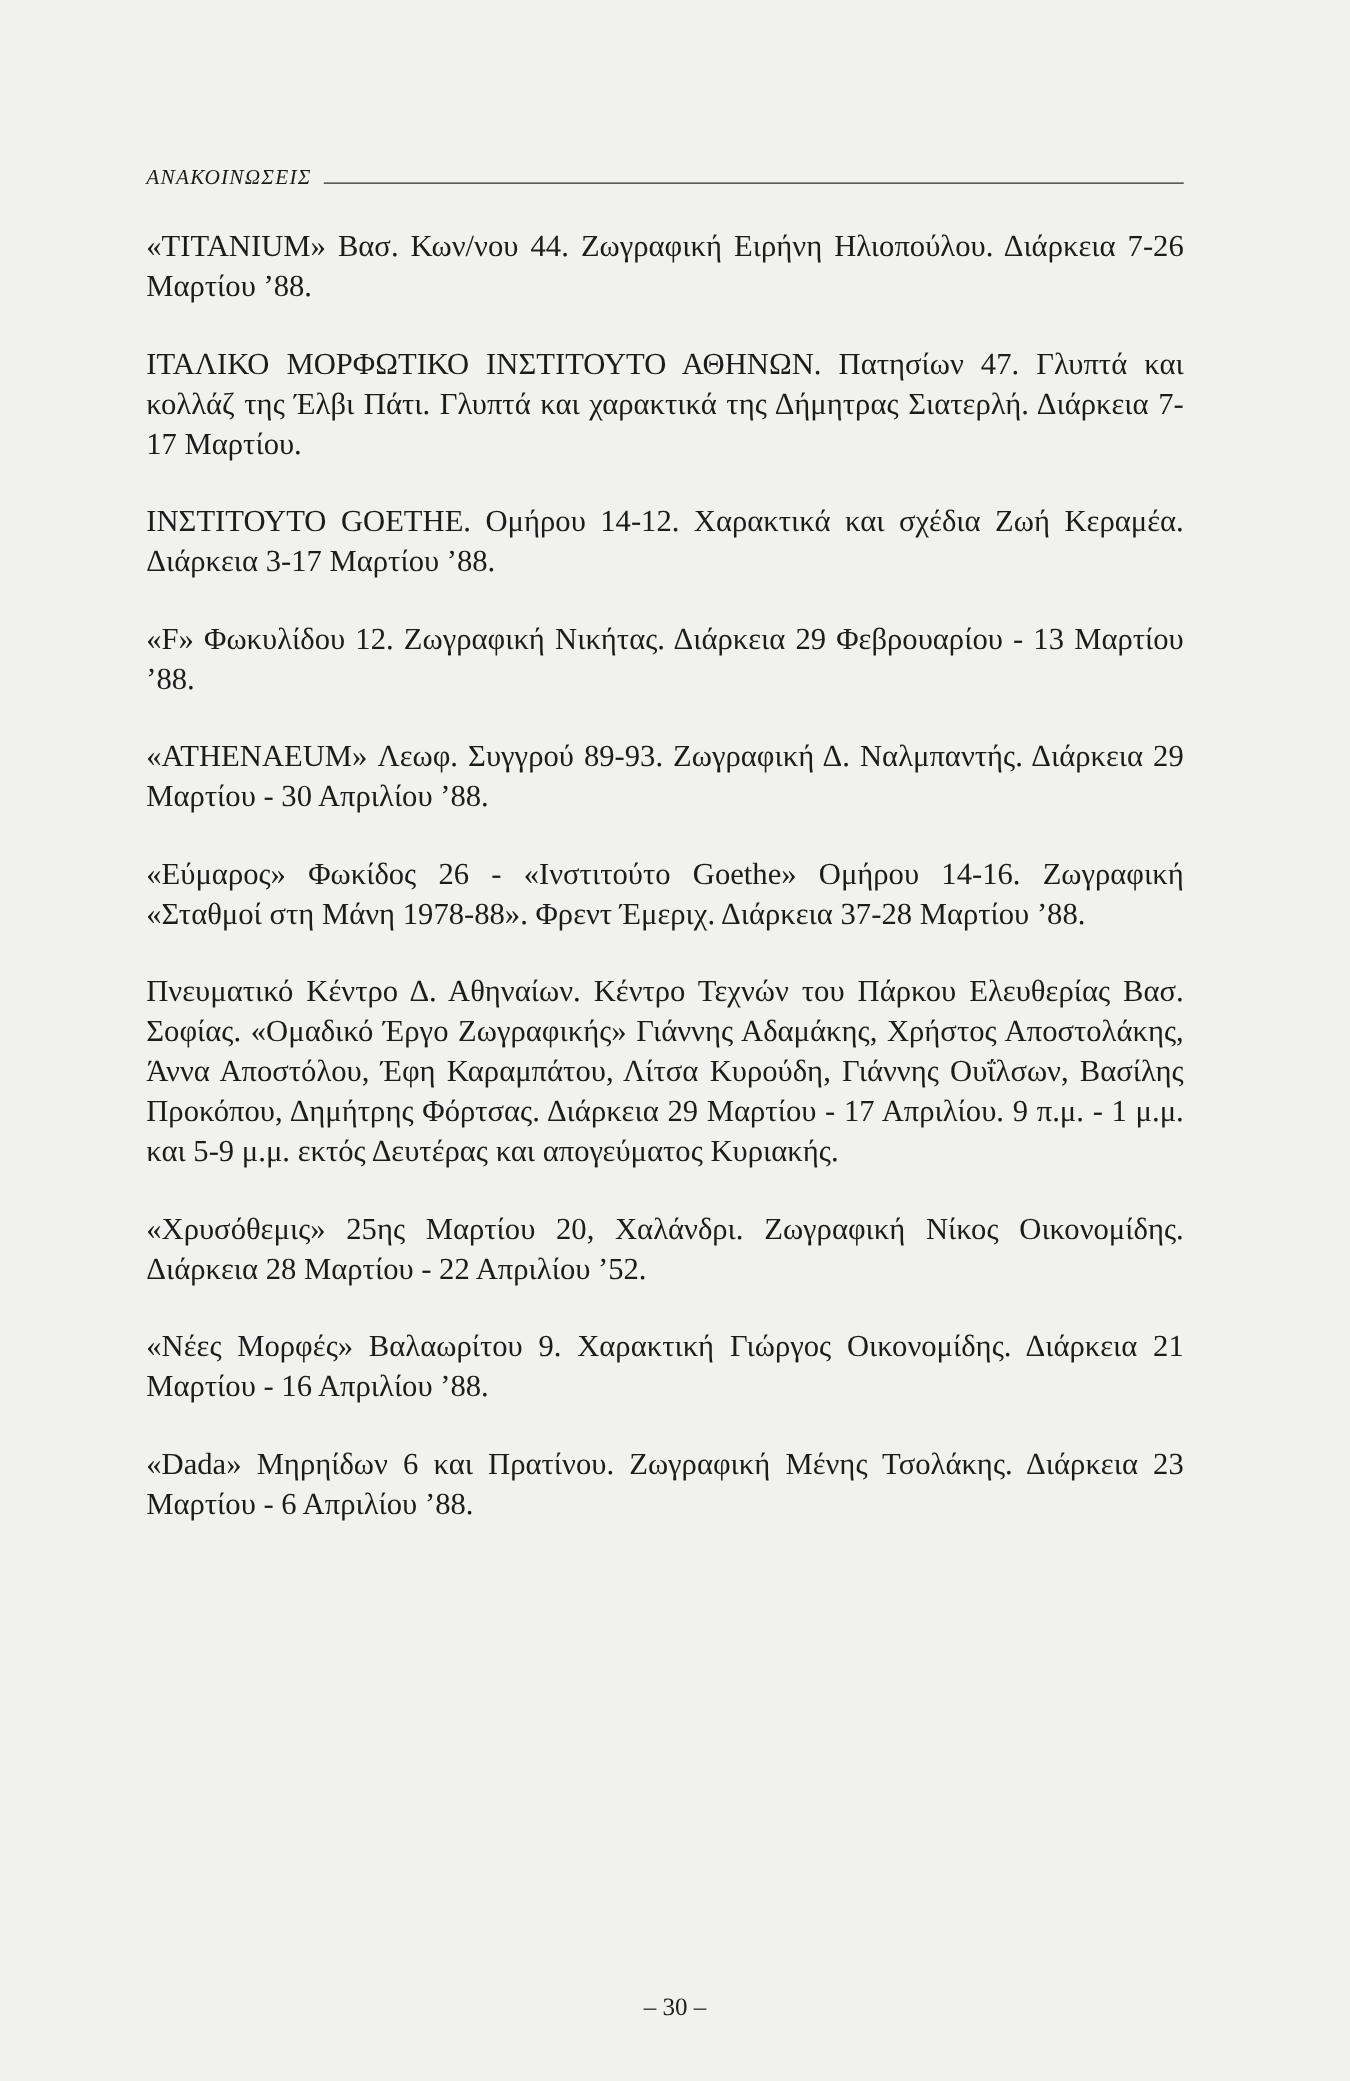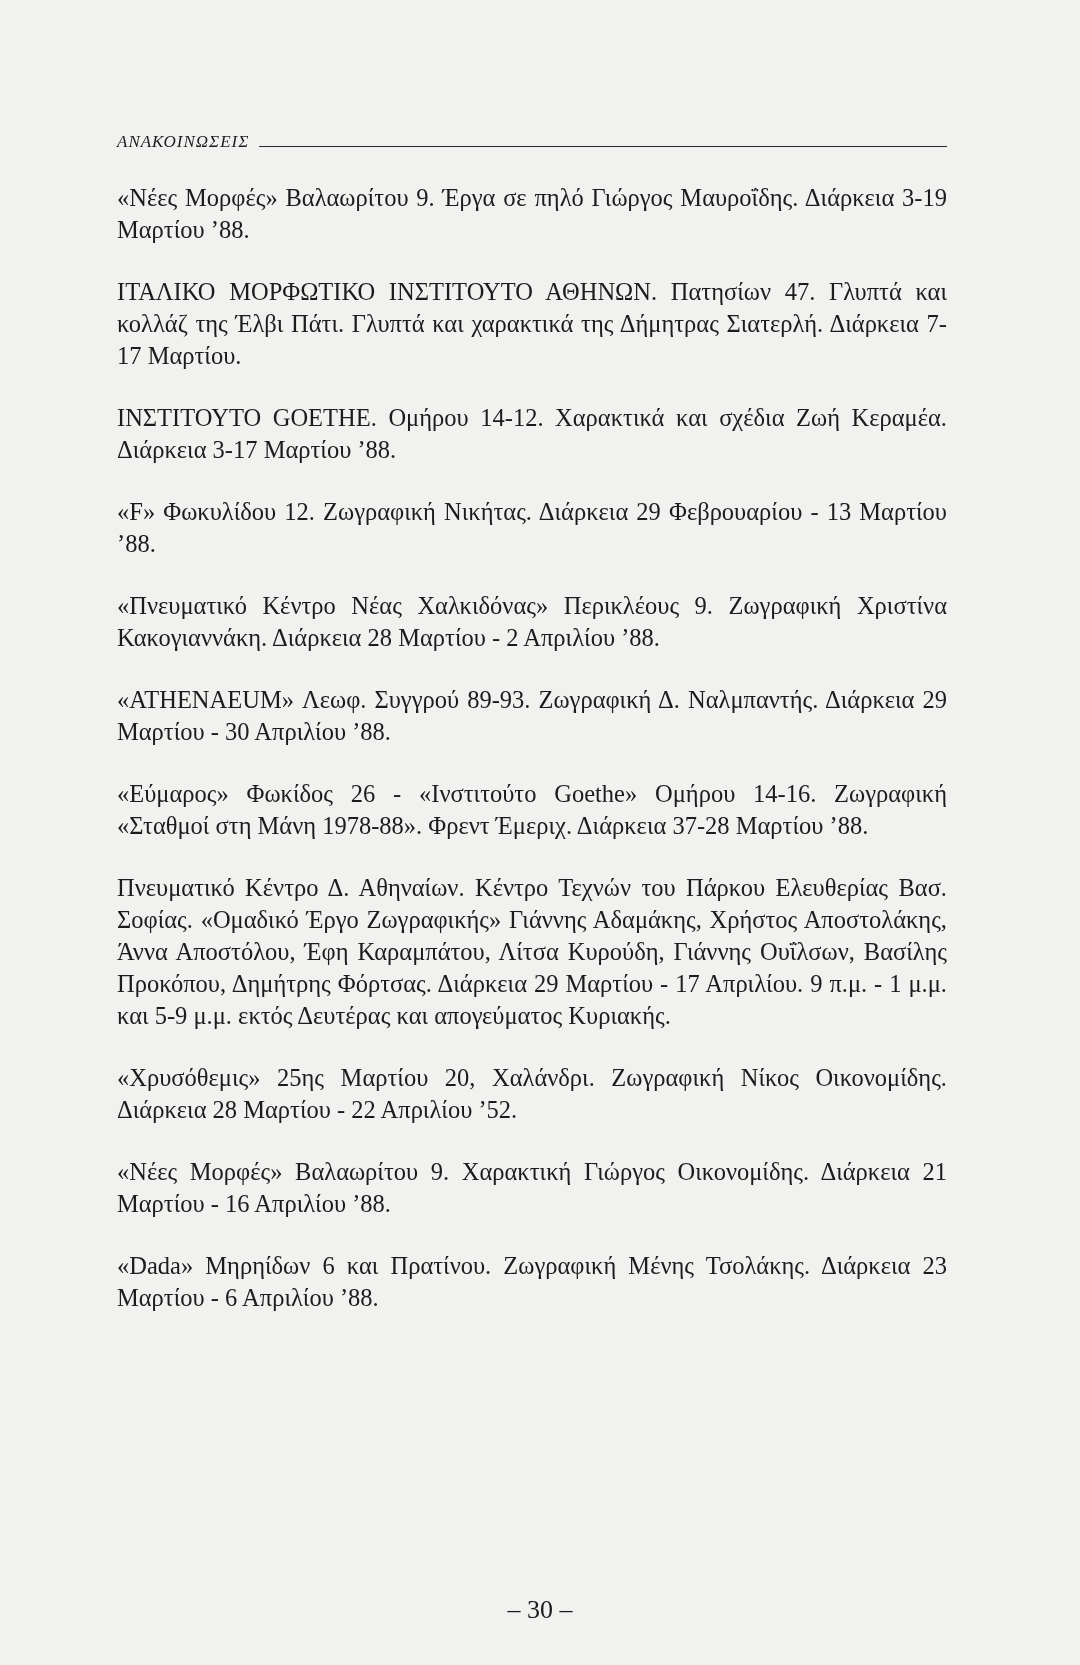--- a/index.html
+++ b/index.html
@@ -40,37 +40,36 @@
     font-size: 24.5px;
     line-height: 32px;
     text-align: justify;
     margin: 0 0 30px 0;
   }
   .page-number {
     position: absolute;
     left: 0; right: 0;
     top: 1595px;
     text-align: center;
-    font-size: 26px;
+    font-size: 20px;
   }
 </style>
 </head>
 <body>
 
 <div class="page">
   <div class="header">
     <span class="header-title">ΑΝΑΚΟΙΝΩΣΕΙΣ</span>
     <span class="header-rule"></span>
   </div>
 
-  <p class="entry">«Νέες Μορφές» Βαλαωρίτου 9. Έργα σε πηλό Γιώργος Μαυροΐδης. Διάρκεια 3-19 Μαρτίου ’88.</p>
+  <p class="entry">«TITANIUM» Βασ. Κων/νου 44. Ζωγραφική Ειρήνη Ηλιοπούλου. Διάρκεια 7-26 Μαρτίου ’88.</p>
   <p class="entry">ΙΤΑΛΙΚΟ ΜΟΡΦΩΤΙΚΟ ΙΝΣΤΙΤΟΥΤΟ ΑΘΗΝΩΝ. Πατησίων 47. Γλυπτά και κολλάζ της Έλβι Πάτι. Γλυπτά και χαρακτικά της Δήμητρας Σιατερλή. Διάρκεια 7-17 Μαρτίου.</p>
   <p class="entry">ΙΝΣΤΙΤΟΥΤΟ GOETHE. Ομήρου 14-12. Χαρακτικά και σχέδια Ζωή Κεραμέα. Διάρκεια 3-17 Μαρτίου ’88.</p>
   <p class="entry">«F» Φωκυλίδου 12. Ζωγραφική Νικήτας. Διάρκεια 29 Φεβρουαρίου - 13 Μαρτίου ’88.</p>
-  <p class="entry">«Πνευματικό Κέντρο Νέας Χαλκιδόνας» Περικλέους 9. Ζωγραφική Χριστίνα Κακογιαννάκη. Διάρκεια 28 Μαρτίου - 2 Απριλίου ’88.</p>
   <p class="entry">«ATHENAEUM» Λεωφ. Συγγρού 89-93. Ζωγραφική Δ. Ναλμπαντής. Διάρκεια 29 Μαρτίου - 30 Απριλίου ’88.</p>
   <p class="entry">«Εύμαρος» Φωκίδος 26 - «Ινστιτούτο Goethe» Ομήρου 14-16. Ζωγραφική «Σταθμοί στη Μάνη 1978-88». Φρεντ Έμεριχ. Διάρκεια 37-28 Μαρτίου ’88.</p>
   <p class="entry">Πνευματικό Κέντρο Δ. Αθηναίων. Κέντρο Τεχνών του Πάρκου Ελευθερίας Βασ. Σοφίας. «Ομαδικό Έργο Ζωγραφικής» Γιάννης Αδαμάκης, Χρήστος Αποστολάκης, Άννα Αποστόλου, Έφη Καραμπάτου, Λίτσα Κυρούδη, Γιάννης Ουΐλσων, Βασίλης Προκόπου, Δημήτρης Φόρτσας. Διάρκεια 29 Μαρτίου - 17 Απριλίου. 9 π.μ. - 1 μ.μ. και 5-9 μ.μ. εκτός Δευτέρας και απογεύματος Κυριακής.</p>
   <p class="entry">«Χρυσόθεμις» 25ης Μαρτίου 20, Χαλάνδρι. Ζωγραφική Νίκος Οικονομίδης. Διάρκεια 28 Μαρτίου - 22 Απριλίου ’52.</p>
   <p class="entry">«Νέες Μορφές» Βαλαωρίτου 9. Χαρακτική Γιώργος Οικονομίδης. Διάρκεια 21 Μαρτίου - 16 Απριλίου ’88.</p>
   <p class="entry">«Dada» Μηρηίδων 6 και Πρατίνου. Ζωγραφική Μένης Τσολάκης. Διάρκεια 23 Μαρτίου - 6 Απριλίου ’88.</p>
 </div>
 
 <div class="page-number">– 30 –</div>
 

